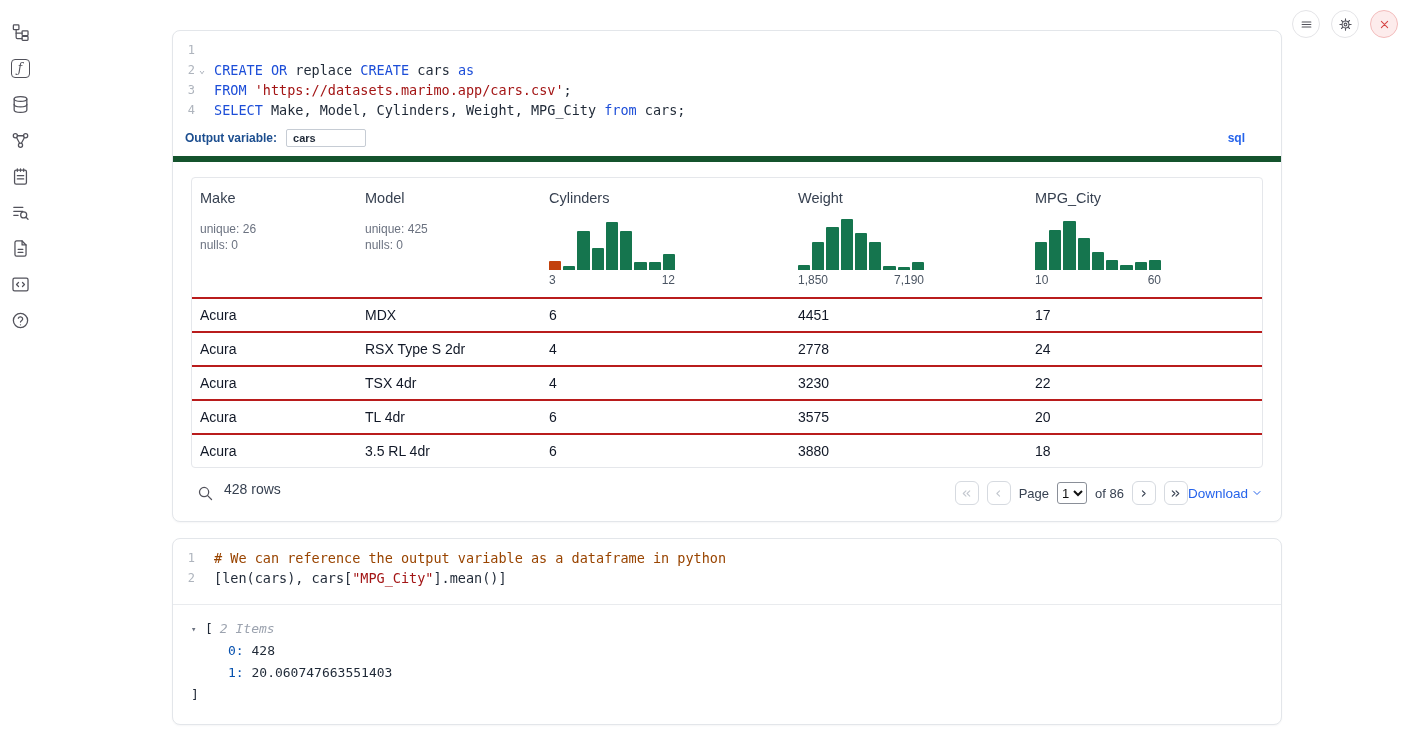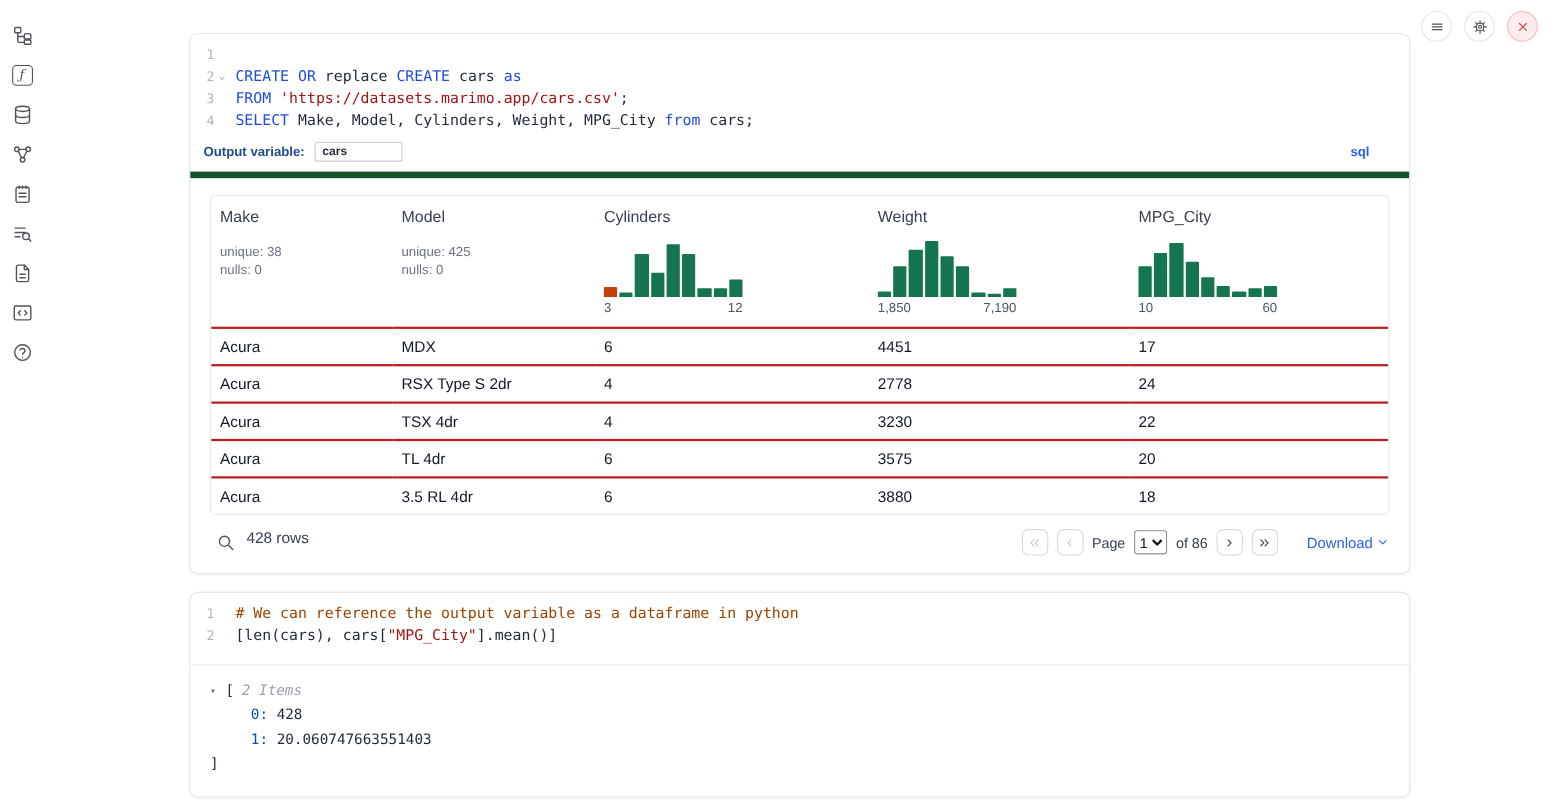--- a/index.html
+++ b/index.html
@@ -58,21 +58,21 @@
   .search-btn{display:flex;align-items:center;cursor:pointer;}
   .search-btn svg{width:17px;height:17px;stroke:#52525b;fill:none;stroke-width:1.8;stroke-linecap:round;}
   .rowcount{font-size:14px;color:#374151;margin-left:10px;}
   .pager{display:flex;align-items:center;gap:8px;}
   .page-btn{width:24px;height:24px;border:1px solid #d6dae0;border-radius:6px;background:#fff;display:flex;align-items:center;justify-content:center;cursor:pointer;flex:none;}
   .page-btn svg{width:13px;height:13px;fill:none;stroke-width:2;stroke-linecap:round;stroke-linejoin:round;}
   .page-btn.disabled svg{stroke:#c3c8cf;}
   .page-btn.enabled svg{stroke:#374151;}
   .page-text{font-size:13px;color:#374151;}
   .page-select{height:22px;font-size:13px;color:#111;border:1px solid #8a8f98;border-radius:3px;background:#fff;}
-  .download{display:flex;align-items:center;gap:3px;color:#2563eb;font-size:13.5px;font-weight:500;margin-left:26px;cursor:pointer;}
+  .download{display:flex;align-items:center;gap:3px;color:#2563eb;font-size:13.5px;font-weight:500;cursor:pointer;}
   .download svg{width:12px;height:12px;stroke:#2563eb;fill:none;stroke-width:2;stroke-linecap:round;stroke-linejoin:round;}
 
   
   .cell2{margin-top:16px;}
   .cell2 .code{padding-bottom:16px;}
   .divider{border-top:1px solid #e9ebee;}
   .output-tree{padding:13px 0 18px 18px;font-family:"DejaVu Sans Mono",monospace;font-size:13px;line-height:22px;color:#1f2937;}
   .tree-row1{display:flex;align-items:center;}
   .tree-chevron{color:#6b7280;font-size:9px;width:14px;cursor:pointer;}
   .tree-items{color:#9ca3af;font-style:italic;margin-left:7px;}
@@ -205,21 +205,21 @@
             <col style="width:184px">
             <col style="width:249px">
             <col style="width:237px">
             <col>
         </colgroup>
         <thead>
             <tr id="header-row">
               <th>
                 <div class="col-name">Make</div>
                 <div class="col-stats">
-                  <div>unique: 38</div>
+                  <div>unique: 26</div>
                   <div>nulls: 0</div>
                 </div>
               </th>
               <th>
                 <div class="col-name">Model</div>
                 <div class="col-stats">
                   <div>unique: 425</div>
                   <div>nulls: 0</div>
                 </div>
               </th>

